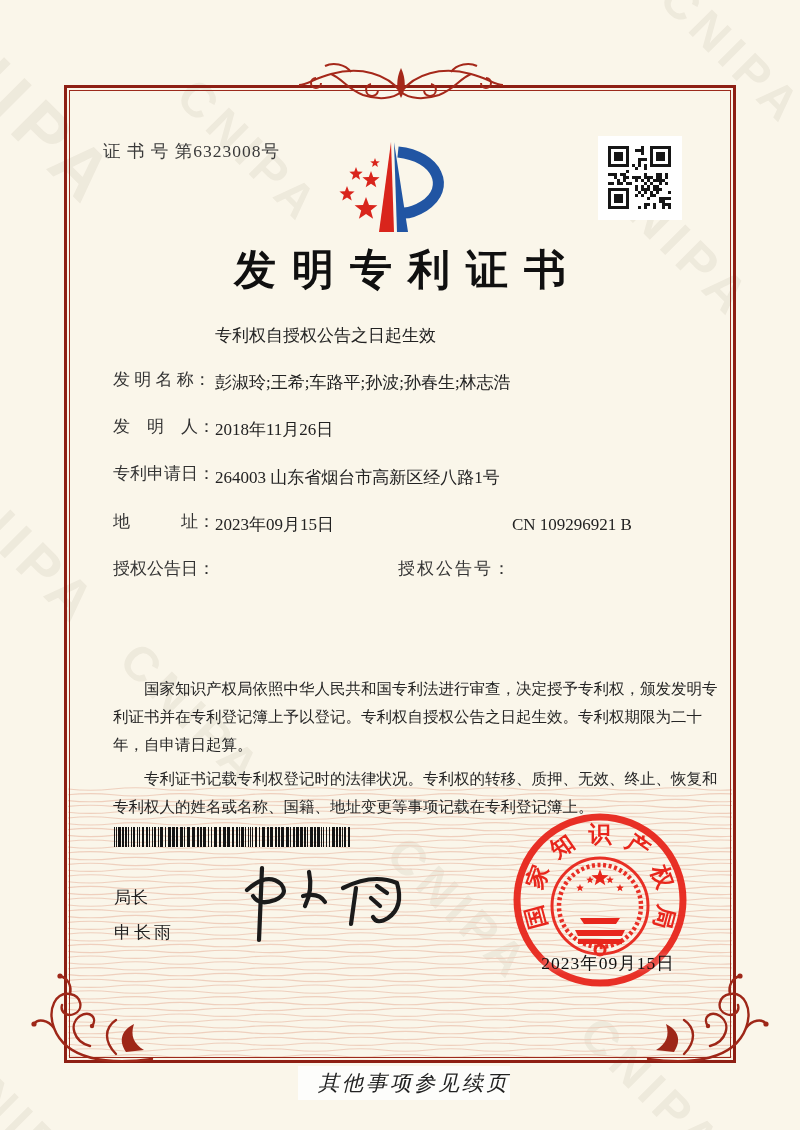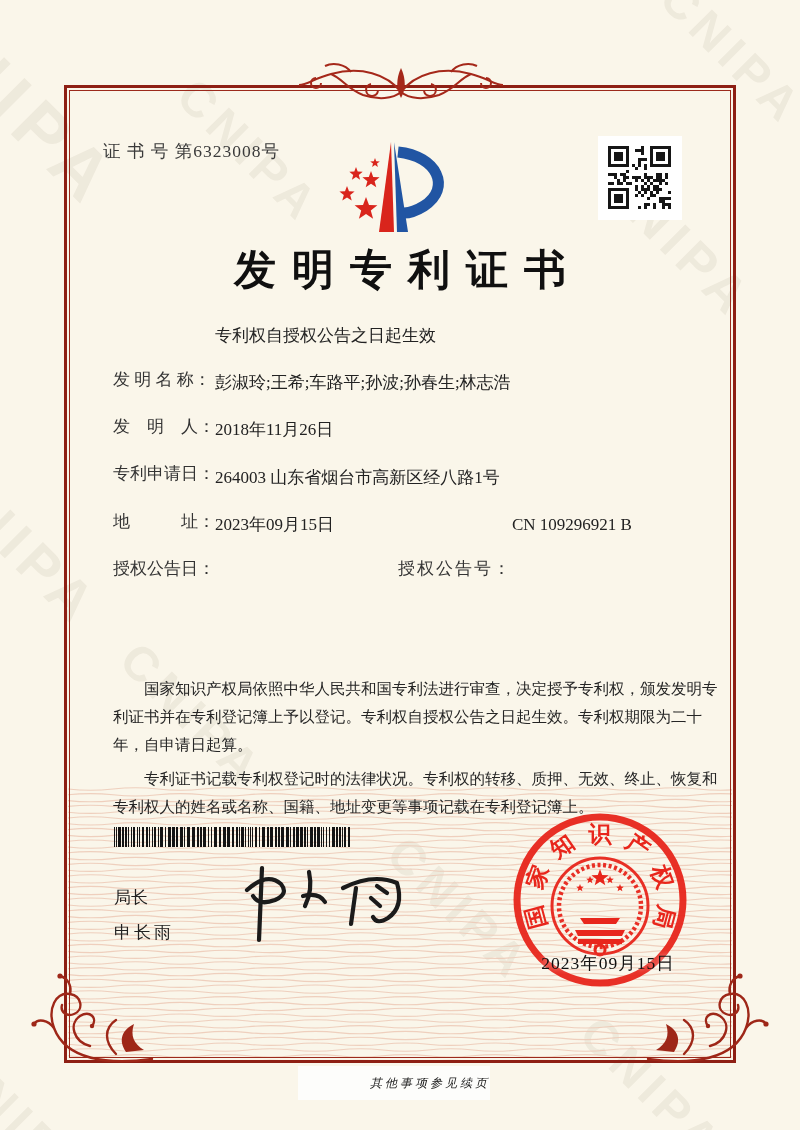--- a/index.html
+++ b/index.html
@@ -47,22 +47,22 @@
   .sig path{fill:none;stroke:#1b1b1b;stroke-width:4.2px;stroke-linecap:round;stroke-linejoin:round;}
 
   .seal{position:absolute;left:500px;top:800px;width:200px;height:200px;}
   .seal svg{position:absolute;left:0;top:0;}
   .seal-char{position:absolute;font-weight:bold;font-size:23px;transform-origin:center;}
   .seal-date{position:absolute;left:508px;top:951px;width:200px;text-align:center;font-size:17.5px;
              color:#101010;letter-spacing:1px;text-shadow:0 0 5px rgba(255,255,255,.9);}
 
   .page-info{position:absolute;left:64px;top:1032px;width:672px;text-align:center;
              font-size:14.5px;letter-spacing:2px;color:#333;}
-  .note-box{position:absolute;left:298px;top:1066px;width:192px;height:34px;background:#fdfdfb;
-            text-align:right;line-height:34px;font-size:12px;letter-spacing:3px;color:#222;
+  .note-box{position:absolute;left:298px;top:1066px;width:212px;height:34px;background:#fdfdfb;
+            text-align:right;line-height:34px;font-size:21px;letter-spacing:3px;color:#222;
             font-style:italic;}
 
   .ornament,.corner{position:absolute;}
   .corner-br{transform:scaleX(-1);}
 </style>
 </head>
 <body>
 
 <div class="page">
 

